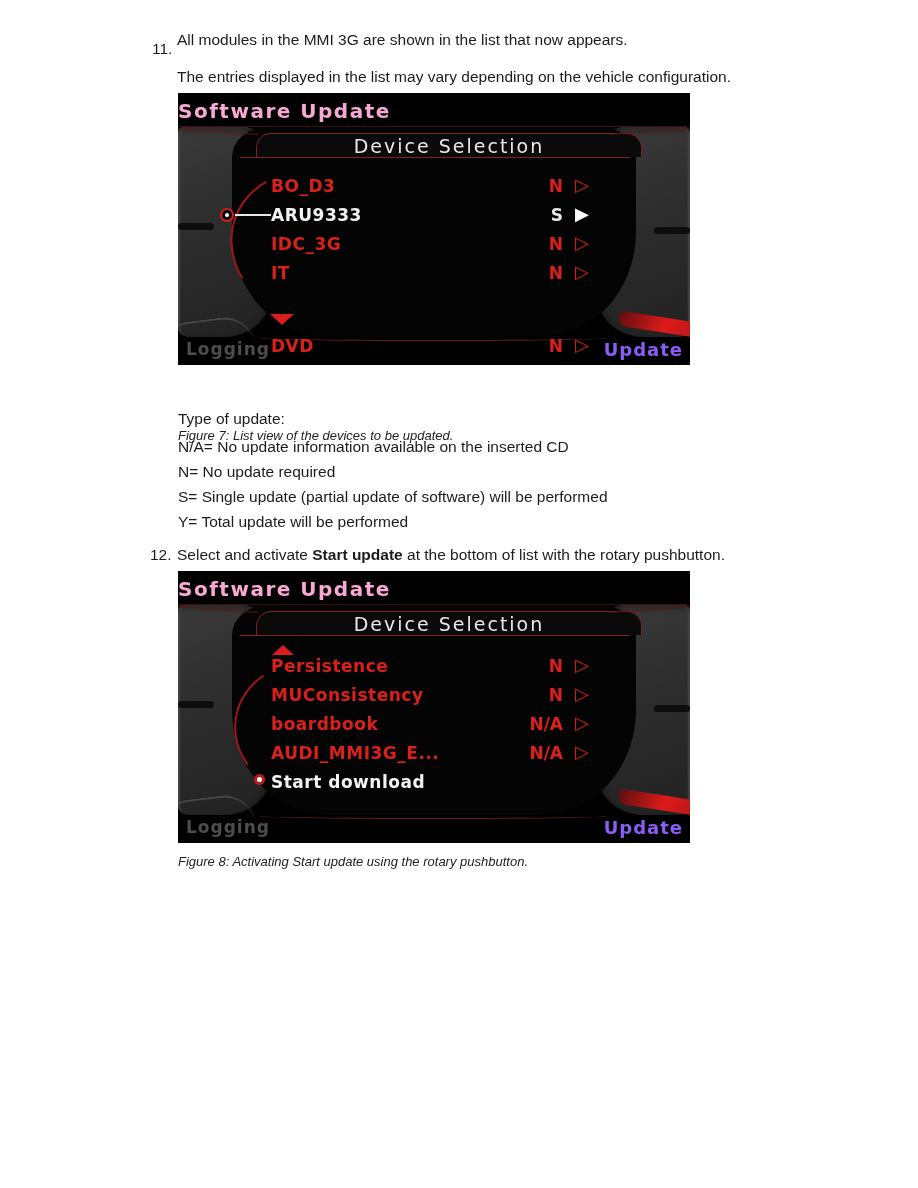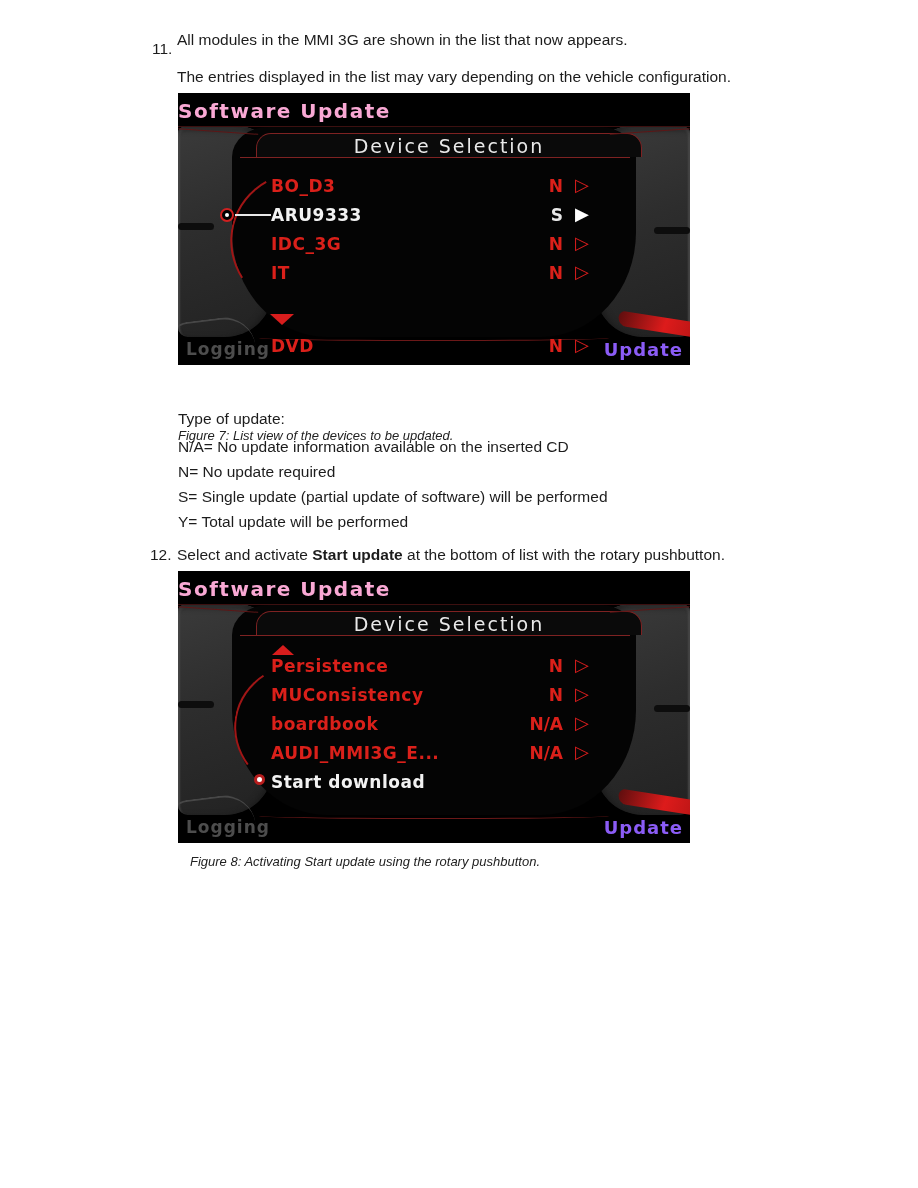--- a/index.html
+++ b/index.html
@@ -133,15 +133,15 @@
     <div class="accent"></div>
     <div class="footer-left">Logging</div>
     <div class="footer-right">Update</div>
   <div class="mmi-row" style="top: 85px;"><span class="row-label">Persistence</span><span class="row-status">N</span><span class="row-tri">▷</span></div>
       <div class="mmi-row" style="top: 114px;"><span class="row-label">MUConsistency</span><span class="row-status">N</span><span class="row-tri">▷</span></div>
       <div class="mmi-row" style="top: 143px;"><span class="row-label">boardbook</span><span class="row-status">N/A</span><span class="row-tri">▷</span></div>
       <div class="mmi-row" style="top: 172px;"><span class="row-label">AUDI_MMI3G_E...</span><span class="row-status">N/A</span><span class="row-tri">▷</span></div>
       <div class="mmi-row selected" style="top: 201px;"><span class="row-label">Start download</span></div>
     </div>
 
-  <span class="abs caption" style="left:178px;top:854px;margin-left:12px;">Figure 8: Activating Start update using the rotary pushbutton.</span>
+  <span class="abs caption" style="left:178px;top:854px;">Figure 8: Activating Start update using the rotary pushbutton.</span>
 
 </div>
 
 </body></html>

